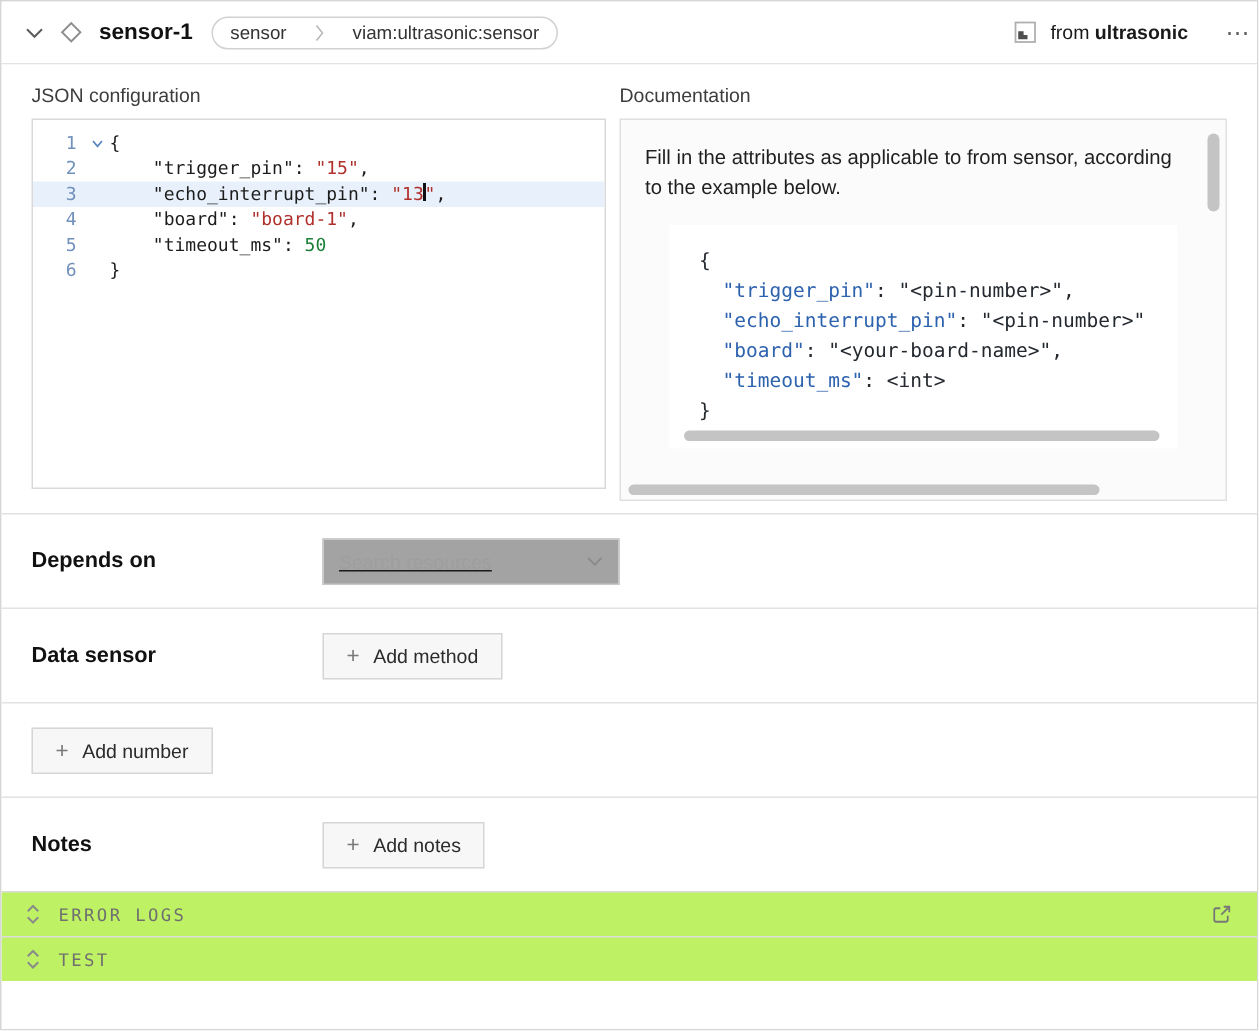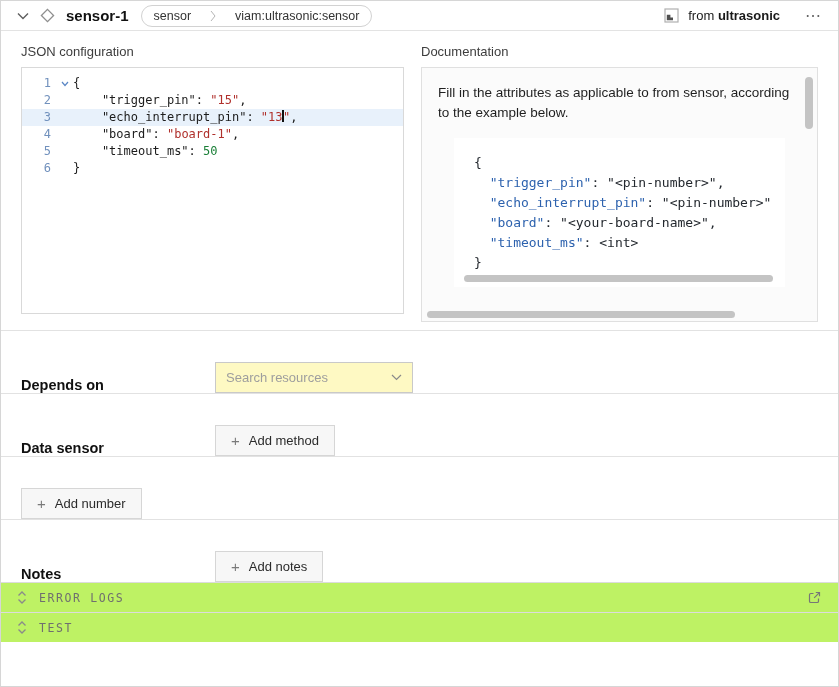--- a/index.html
+++ b/index.html
@@ -9,22 +9,22 @@
   .card {
     width:839px; height:687px;
     border:1px solid #d6d6d6;
     background:#fff;
     position:relative;
     overflow:hidden;
   }
 
   
   .hdr {
-    height:30px; border-bottom:1px solid #e3e3e3;
-    display:flex; align-items:center; padding:0 14px 0 16px; background:#fff;
+    height:42px; border-bottom:1px solid #e3e3e3;
+    display:flex; align-items:center; padding:0 2px 0 16px; background:#fff;
   }
   .hdr-left { display:flex; align-items:center; gap:10px; }
   .icon-btn { display:inline-flex; align-items:center; justify-content:center; cursor:pointer; }
   .hdr-title { font-size:15px; font-weight:700; color:#111; }
   .pill {
     display:flex; align-items:center; gap:19px;
     border:1px solid #d2d2d2; border-radius:999px;
     padding:3px 12px; font-size:12.5px; color:#333; margin-left:2px;
   }
   .hdr-right { margin-left:auto; display:flex; align-items:center; gap:9px; }
@@ -37,21 +37,21 @@
     height:32px; background:#f7f7f7; border-bottom:1px solid #e7e7e7;
     display:flex; align-items:center; gap:12px; padding:0 16px;
   }
   .bar-label {
     font-family:"DejaVu Sans Mono", monospace;
     font-size:11.5px; letter-spacing:1.6px; color:#6f6f6f;
   }
   .bar-bottom { height:30px; border-bottom:0; border-top:1px solid #dcdcdc; background:#bef264; }
 
   
-  .config-body { height:299px; padding:13px 20px 0 20px; display:flex; gap:17px; background:#fff; }
+  .config-body { height:299px; padding:13px 20px 0 20px; display:flex; gap:9px; background:#fff; }
   .col-label { font-size:13px; color:#3d3d3d; margin-bottom:8px; }
   .left-col { width:383px; flex:none; }
   .right-col { flex:1; min-width:0; }
 
   
   .editor {
     border:1px solid #d9d9d9; height:247px; background:#fff;
     font-family:"DejaVu Sans Mono", monospace; font-size:12px; line-height:17px;
     padding-top:7px; cursor:text; overflow:hidden;
   }
@@ -74,25 +74,25 @@
     margin:14px 6px 0 16px; background:#fff; padding:15px 0 14px 20px;
     font-family:"DejaVu Sans Mono", monospace; font-size:13px; line-height:20px;
     white-space:pre; overflow:hidden; position:relative; color:#24292f;
   }
   .doc-key { color:#2d62ae; }
   .sb-v { position:absolute; top:9px; right:4px; width:8px; height:52px; background:#c4c4c4; border-radius:4px; }
   .sb-h-code { position:absolute; left:10px; bottom:5px; height:7px; width:calc(100% - 22px); background:#c4c4c4; border-radius:4px; }
   .sb-h-panel { position:absolute; left:5px; bottom:3px; height:7px; width:78%; background:#c4c4c4; border-radius:4px; }
 
   
-  .row { height:63px; border-top:1px solid #e2e2e2; display:flex; align-items:flex-end; padding:0 20px; background:#fff; }
+  .row { height:63px; border-top:1px solid #e2e2e2; display:flex; align-items:center; padding:0 20px; background:#fff; }
   .row-label { width:194px; flex:none; font-size:14.5px; font-weight:700; color:#111; }
   .select {
-    width:198px; height:31px; border:1px solid #c9c9c9; background:#fef9c3;
-    display:flex; align-items:center; padding:0 10px; cursor:pointer;
+    width:198px; height:31px; border:1px solid #c9c9c9; background:#a3a3a3;
+    display:flex; align-items:center; padding:0 10px; cursor:pointer;text-decoration:underline;
   }
   .select input {
     border:0; outline:0; flex:1; min-width:0; font-size:13px;
     font-family:"Liberation Sans", sans-serif; color:#333; background:transparent;
   }
   .select input::placeholder { color:#9e9e9e; }
   .btn {
     display:inline-flex; align-items:center; gap:9px; padding:7px 15px;
     background:#f7f7f7; border:1px solid #d6d6d6; font-size:13px; color:#2b2b2b; cursor:pointer;
     font-family:"Liberation Sans", sans-serif;

